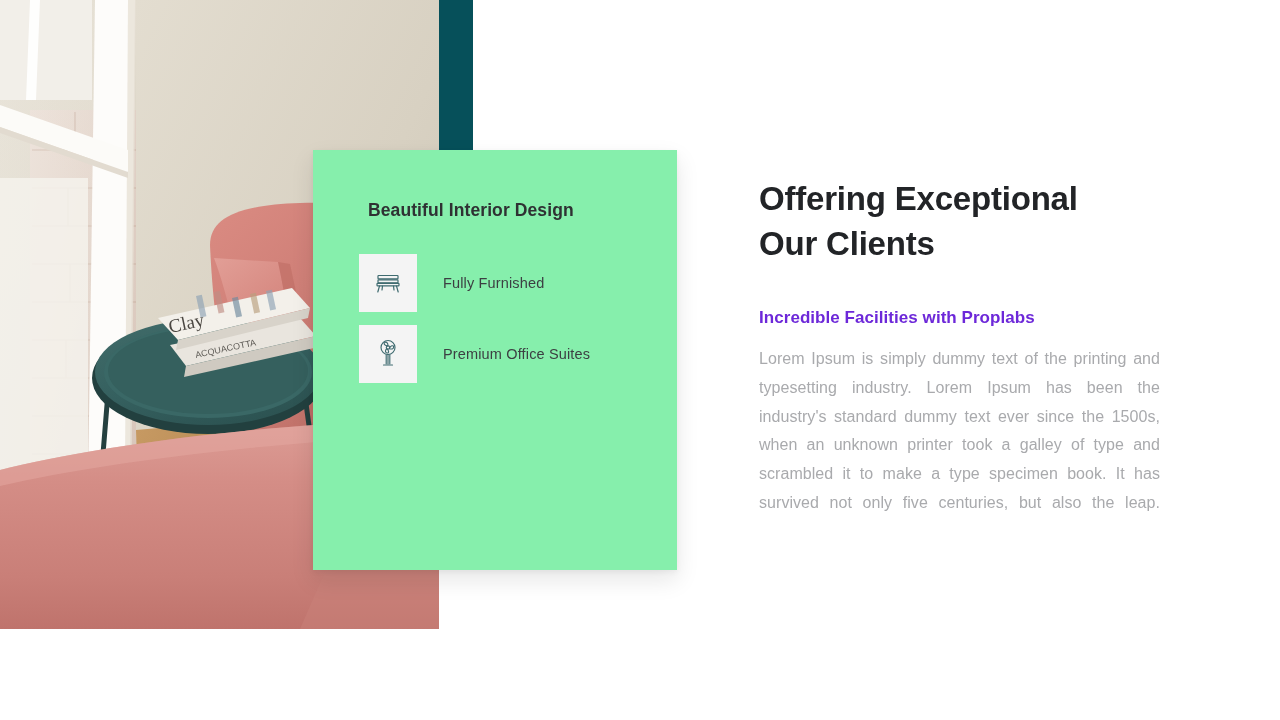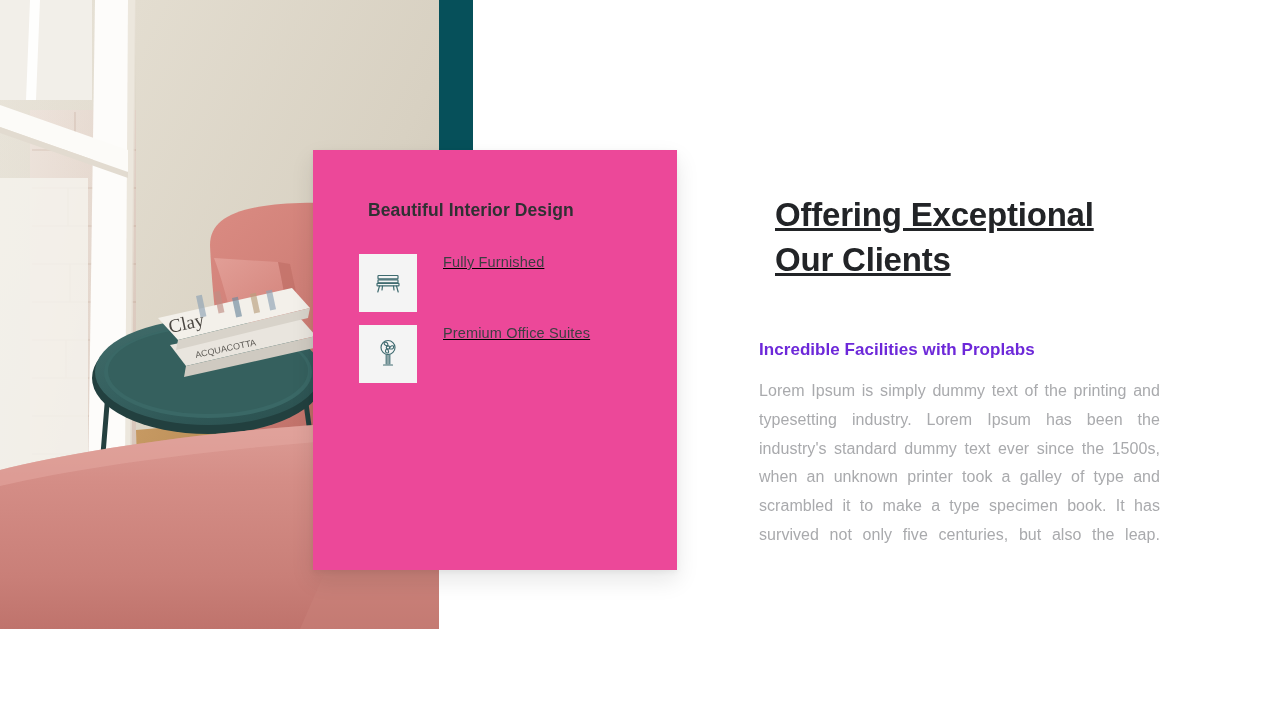--- a/index.html
+++ b/index.html
@@ -19,48 +19,48 @@
 
   
   .accent-block{
     position:absolute;left:439px;top:0;width:34px;height:150px;
     background:#06505a;
   }
 
   
   .card{
     position:absolute;left:313px;top:150px;width:364px;height:420px;
-    background:#ec4899;
+    background:#86efac;
     box-shadow:0 10px 22px rgba(20,20,20,0.10), 0 2px 6px rgba(20,20,20,0.05);
   }
   .card-title{
     position:absolute;left:55px;top:50px;
     font-size:17.5px;font-weight:700;color:#2f3133;letter-spacing:0.1px;
     white-space:nowrap;
   }
   .feature-list{position:absolute;left:46px;top:104px;width:300px;}
   .feature-row{
-    display:flex;height:58px;margin-bottom:13px;text-decoration:underline;
+    display:flex;align-items:center;height:58px;margin-bottom:13px;
   }
   .feature-row:last-child{margin-bottom:0;}
   .icon-tile{
     width:58px;height:58px;flex:0 0 58px;background:#f4f4f4;
     display:flex;align-items:center;justify-content:center;
   }
   .icon-tile svg{display:block;}
   .feature-label{
     margin-left:26px;font-size:14.5px;color:#3c3f42;
     letter-spacing:0.15px;white-space:nowrap;
   }
 
   
   .content{position:absolute;left:759px;top:176px;width:404px;}
   .headline{
-    margin:16px;font-size:33px;line-height:45px;font-weight:700;
-    color:#222427;letter-spacing:-0.2px;text-decoration:underline;
+    margin:0;font-size:33px;line-height:45px;font-weight:700;
+    color:#222427;letter-spacing:-0.2px;
   }
   .headline .ln{display:block;}
   .subhead{
     margin:0;padding-top:42px;
     font-size:17px;font-weight:700;color:#6d28d9;letter-spacing:0.05px;
     white-space:nowrap;
   }
   .body-copy{
     margin:0;padding-top:17px;width:401px;
     font-size:16px;line-height:28.8px;color:#a9aaad;

